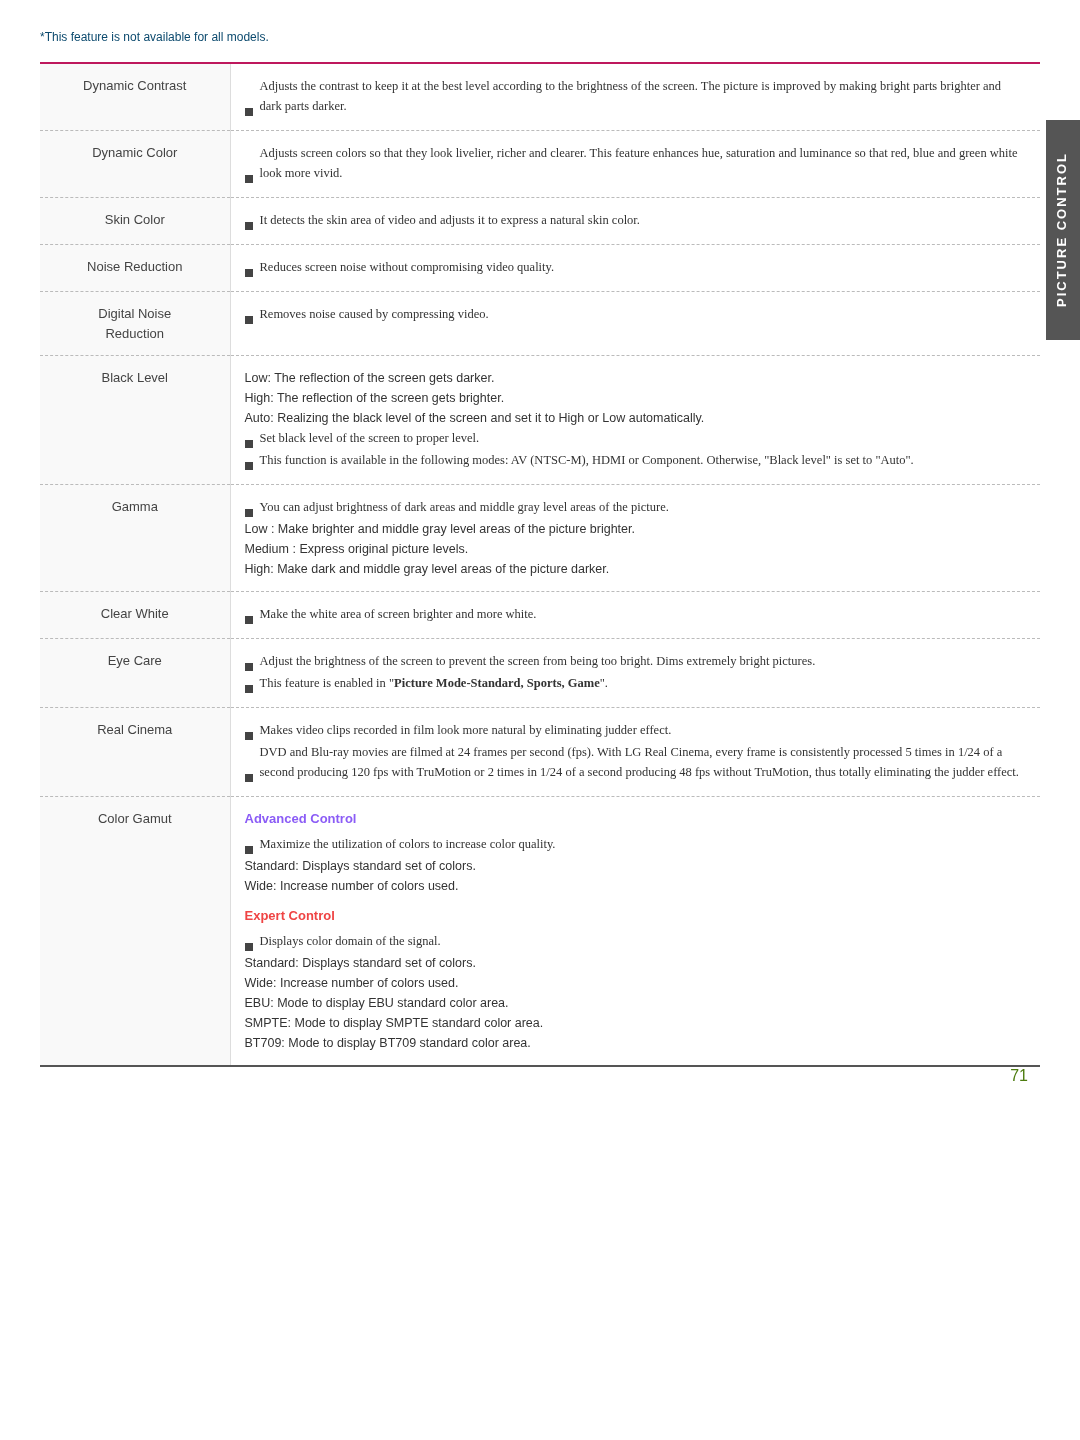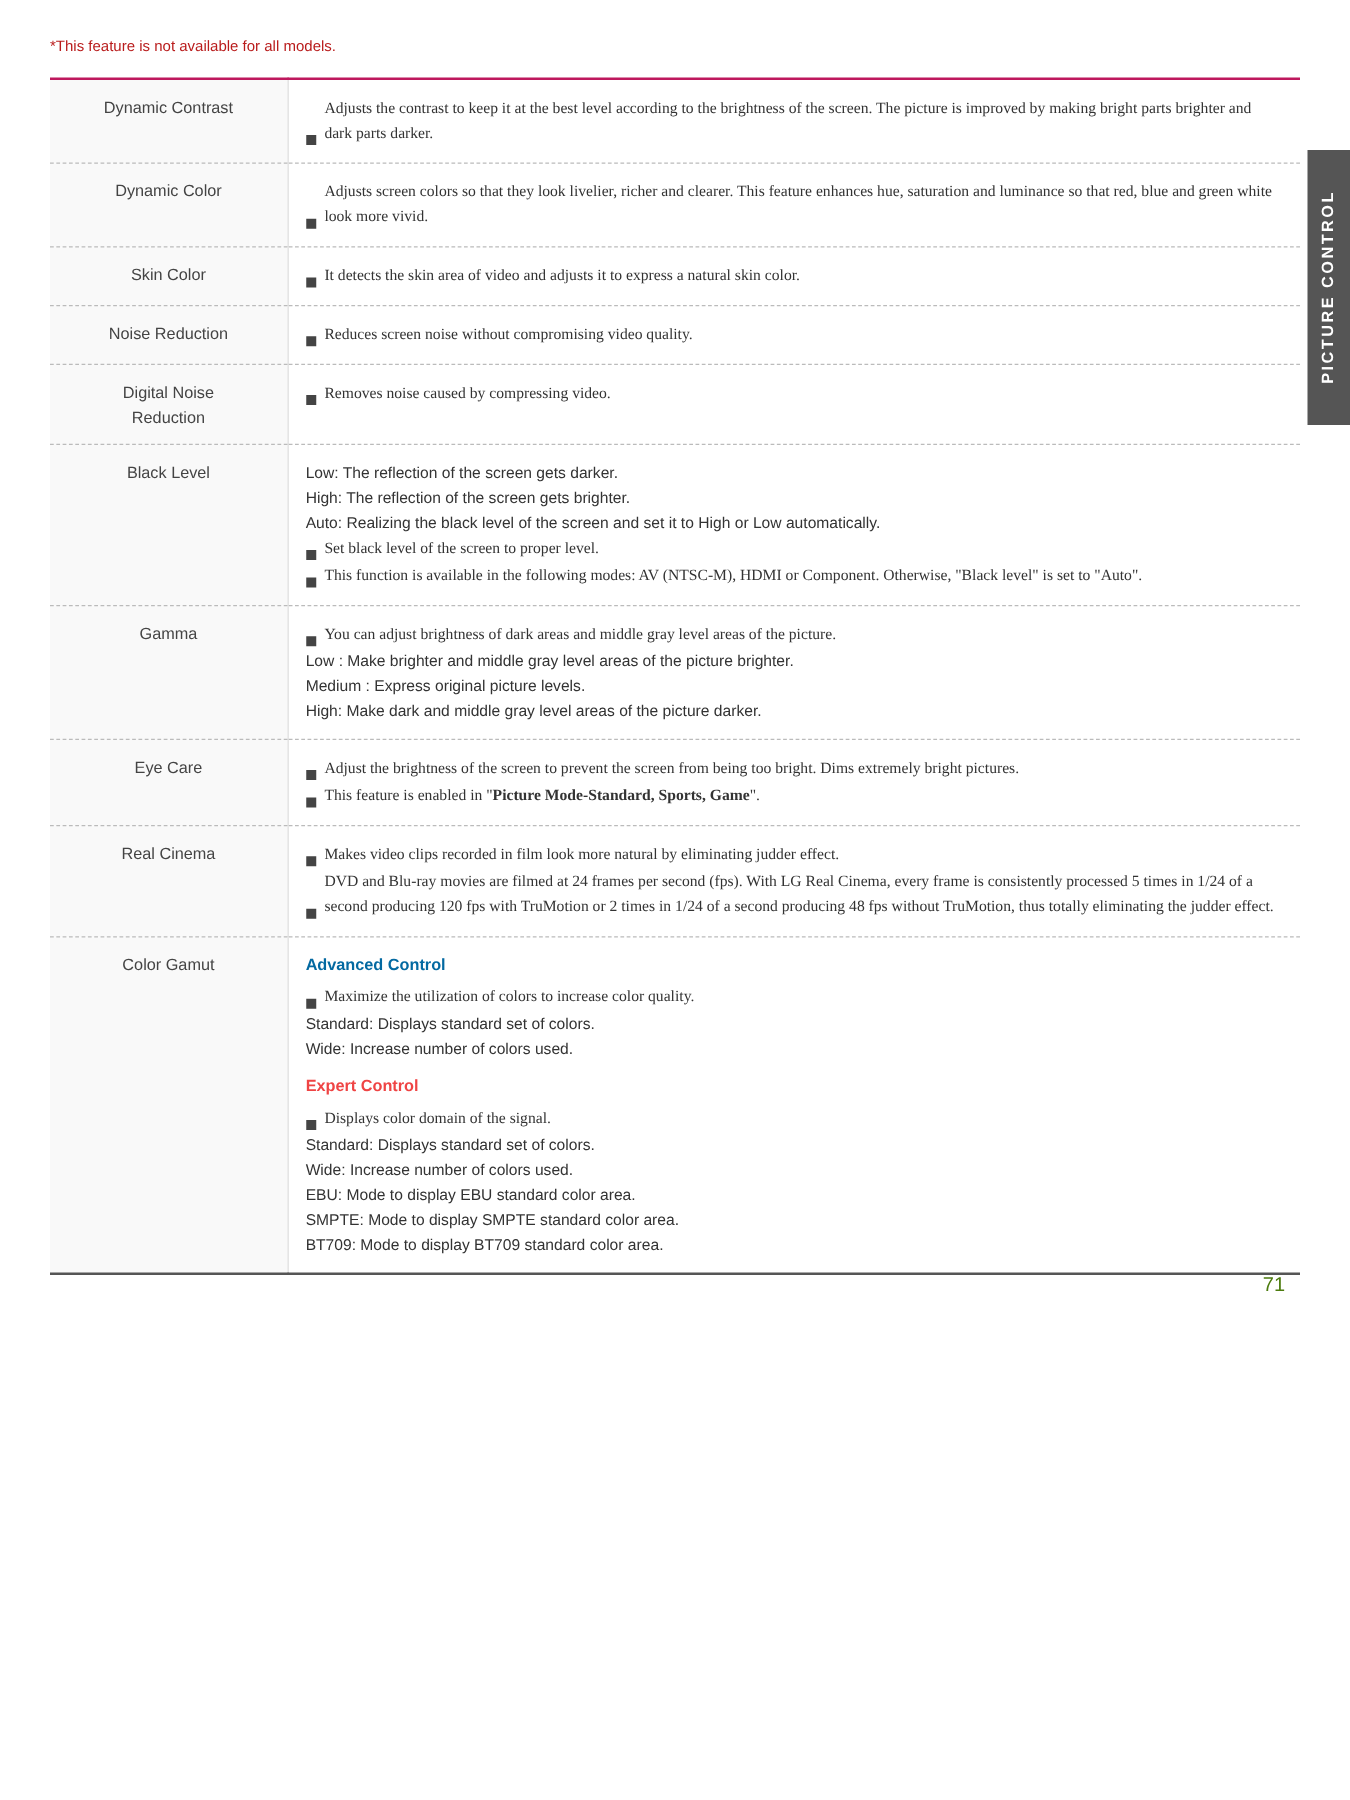--- a/index.html
+++ b/index.html
@@ -13,21 +13,21 @@
       position: relative;
     }
 
     .page-wrapper {
       padding: 30px 40px 40px 40px;
       position: relative;
     }
 
     .footnote {
       font-size: 12px;
-      color: #b91c1c;
+      color: #0c4a6e;
       margin-bottom: 18px;
     }
 
     
     .side-tab {
       position: absolute;
       right: 0;
       top: 120px;
       width: 34px;
       background: #555;
@@ -107,21 +107,21 @@
       margin-right: 7px;
       margin-top: 4px;
       flex-shrink: 0;
     }
 
     .bullet-text {
       flex: 1;
     }
 
     .advanced-control-title {
-      color: #0369a1;
+      color: #8b5cf6;
       font-weight: bold;
       font-size: 13px;
       margin-bottom: 4px;
     }
 
     .expert-control-title {
       color: #ef4444;
       font-weight: bold;
       font-size: 13px;
       margin-bottom: 4px;
@@ -202,20 +202,29 @@
         <tr>
           <td class="label-cell">Gamma</td>
           <td class="content-cell">
             <div class="bullet-item">
               <span class="bullet-square"></span>
               <span class="bullet-text">You can adjust brightness of dark areas and middle gray level areas of the picture.</span>
             </div>
             <div>Low : Make brighter and middle gray level areas of the picture brighter.</div>
             <div>Medium : Express original picture levels.</div>
             <div>High: Make dark and middle gray level areas of the picture darker.</div>
+          </td>
+        </tr>
+        <tr>
+          <td class="label-cell">Clear White</td>
+          <td class="content-cell">
+            <div class="bullet-item">
+              <span class="bullet-square"></span>
+              <span class="bullet-text">Make the white area of screen brighter and more white.</span>
+            </div>
           </td>
         </tr>
         <tr>
           <td class="label-cell">Eye Care</td>
           <td class="content-cell">
             <div class="bullet-item">
               <span class="bullet-square"></span>
               <span class="bullet-text">Adjust the brightness of the screen to prevent the screen from being too bright. Dims extremely bright pictures.</span>
             </div>
             <div class="bullet-item">

